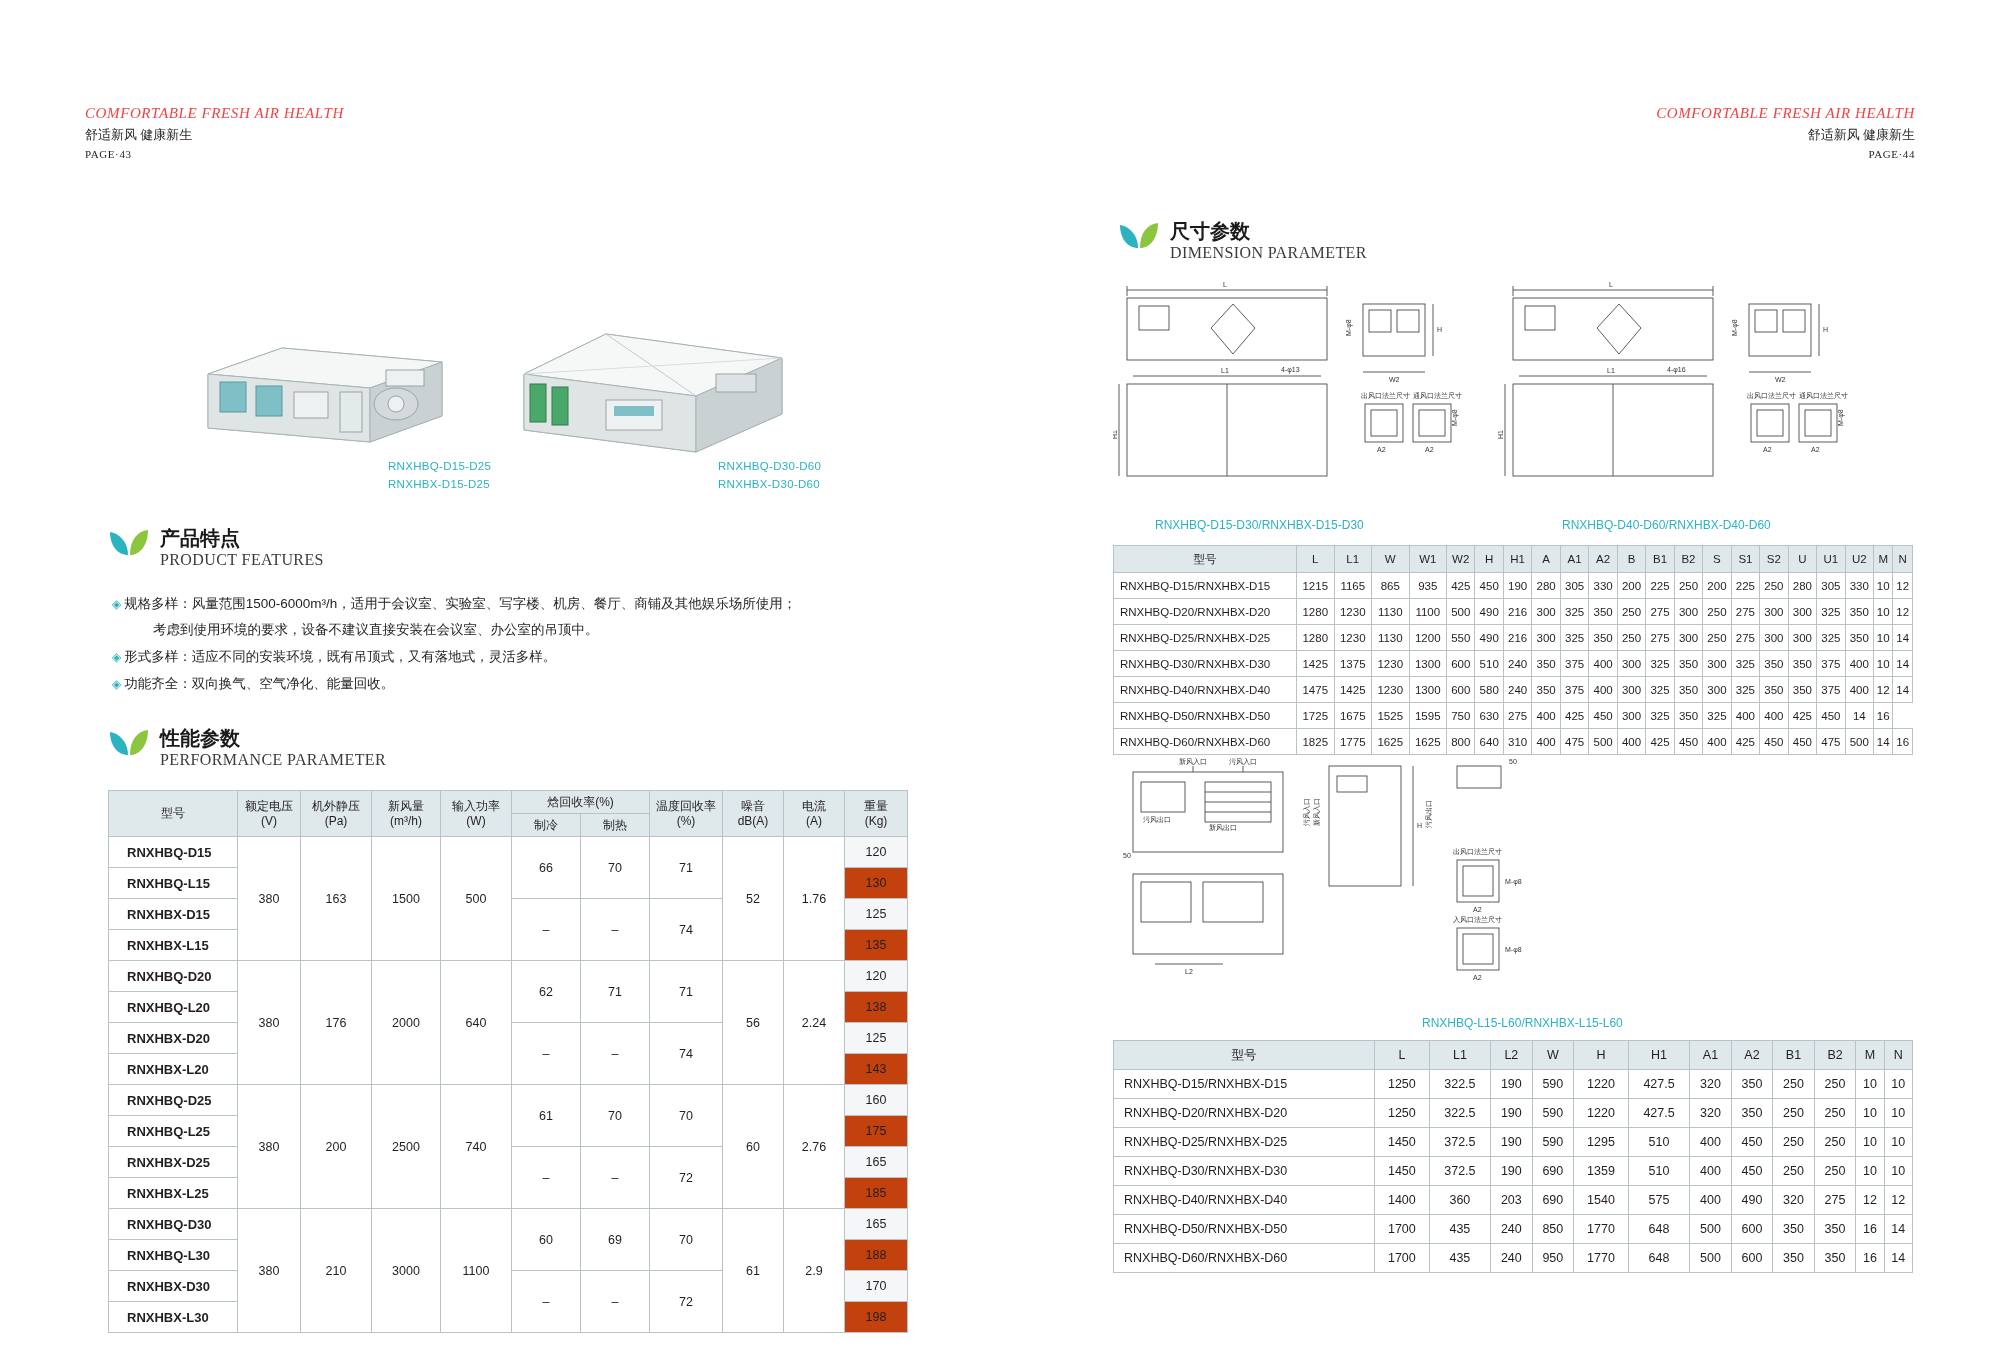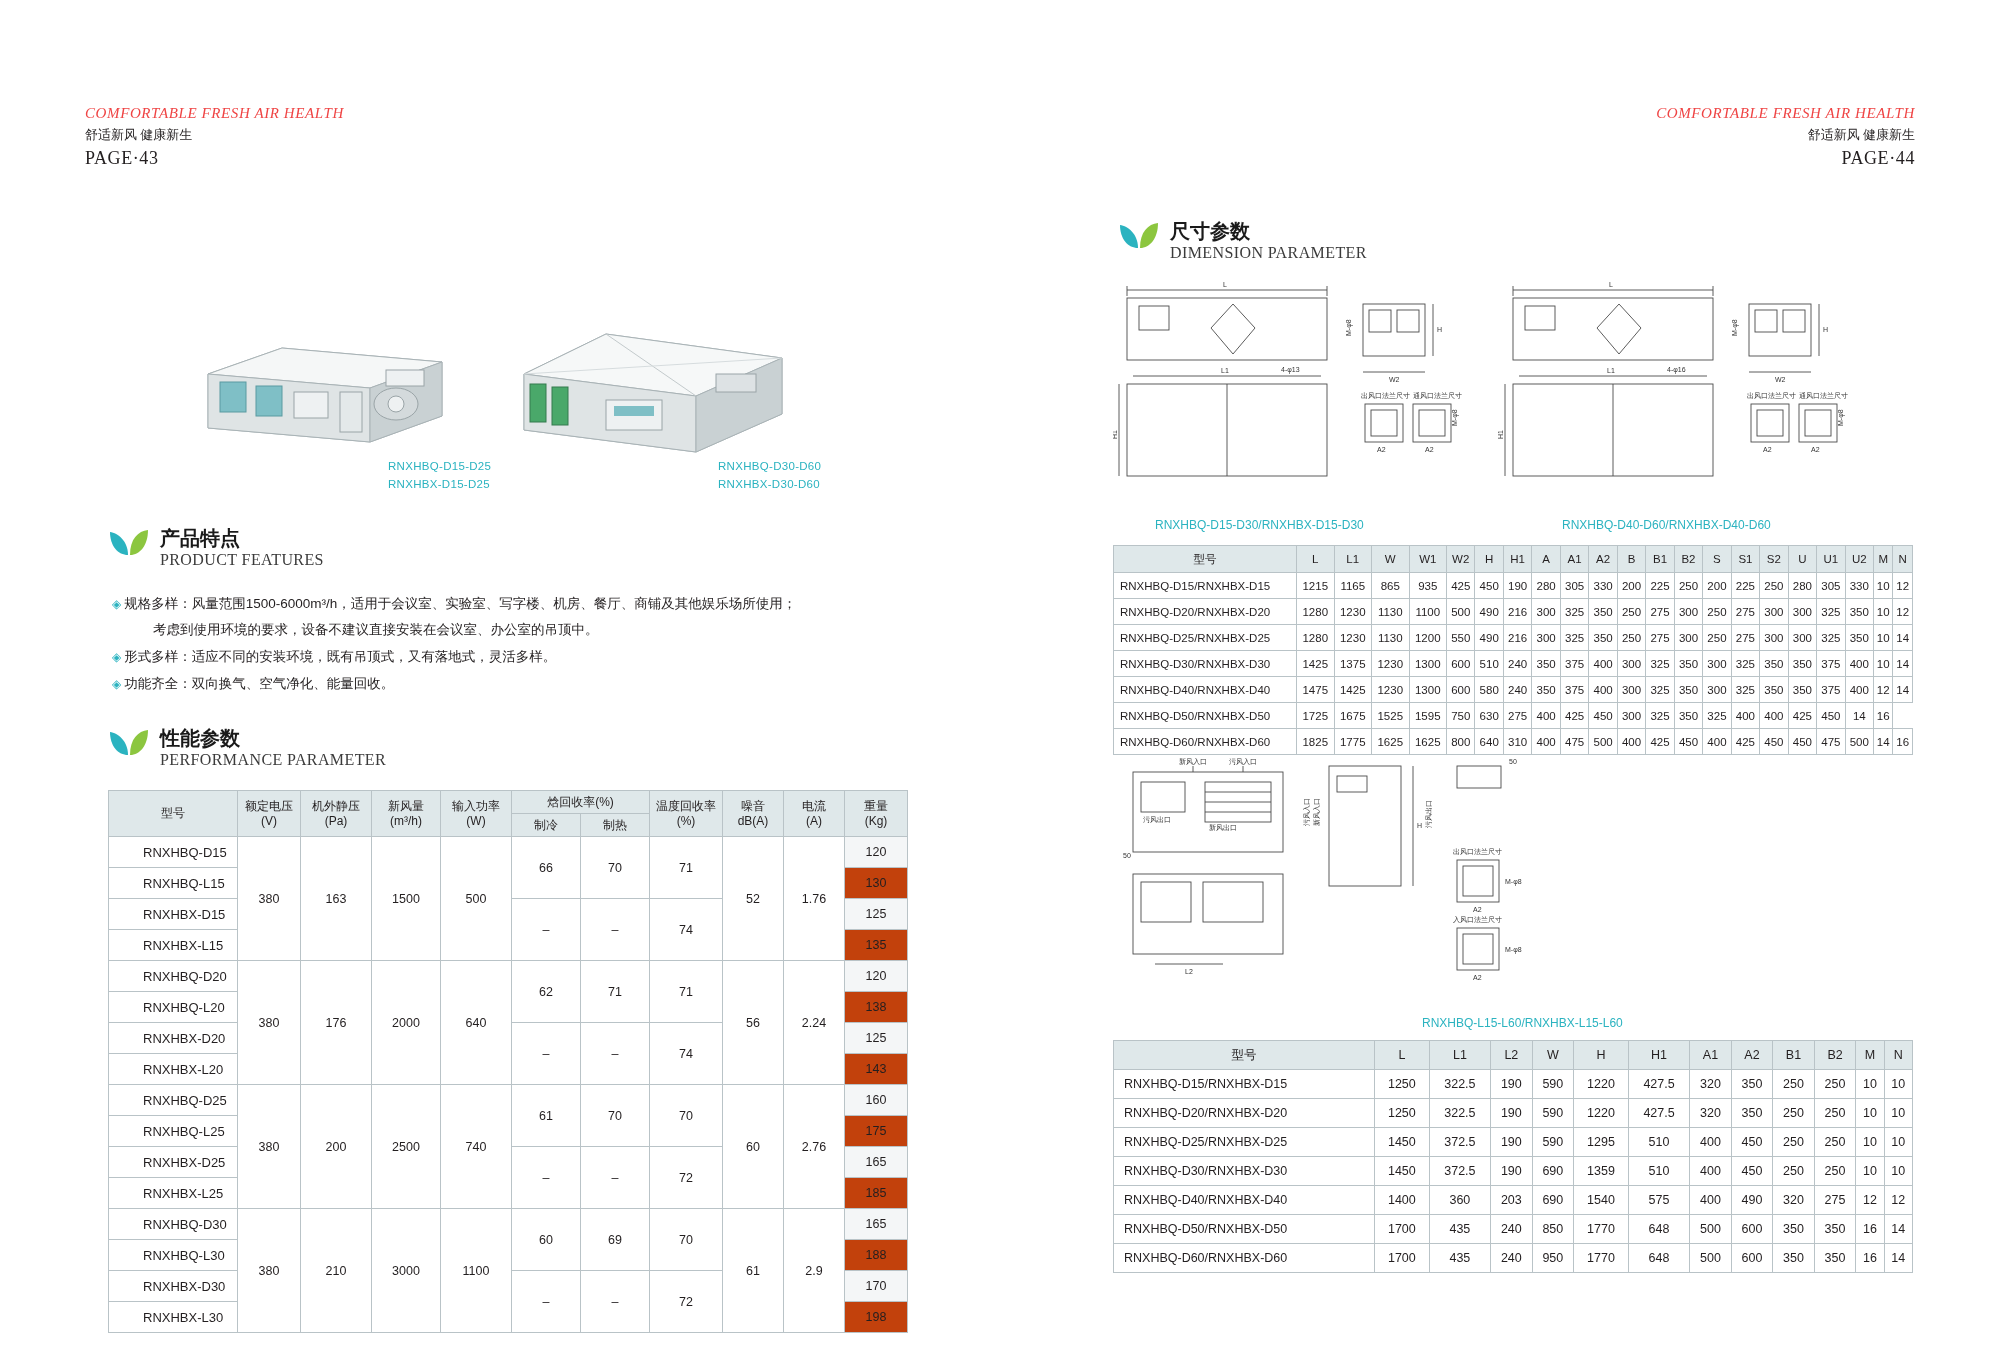--- a/index.html
+++ b/index.html
@@ -33,21 +33,21 @@
     white-space: nowrap;
     font-style: italic;
   }
   .pg-header .cn {
     font-size: 13px;
     margin-top: 4px;
     color: #231f20;
     white-space: nowrap;
   }
   .pg-header .pg {
-    font-size: 18px;
+    font-size: 11px;
     margin-top: 4px;
     letter-spacing: 0.6px;
     color: #231f20;
     white-space: nowrap;
   }
   #hdr-left { left: 85px; top: 105px; text-align: left; }
   #hdr-right { right: 85px; top: 105px; text-align: right; }
 
   
   #title-cn {
@@ -160,21 +160,21 @@
 
   
   #perf-table {
     position: absolute;
     left: 108px;
     top: 790px;
     width: 800px;
   }
   #perf-table th { height: 44px; }
   #perf-table td { height: 30px; font-size: 12.5px; }
-  #perf-table td.model { text-align: left; padding-left: 34px; font-size: 13px; }
+  #perf-table td.model { text-align: left; padding-left: 18px; font-size: 13px; font-weight: bold; }
   #perf-table tr.alt td.wt { background: #c2410c; }
   #perf-table td.wt { background: #f4f6f7; }
 
   
   #dim-table1 {
     position: absolute;
     left: 1113px;
     top: 545px;
     width: 800px;
   }

